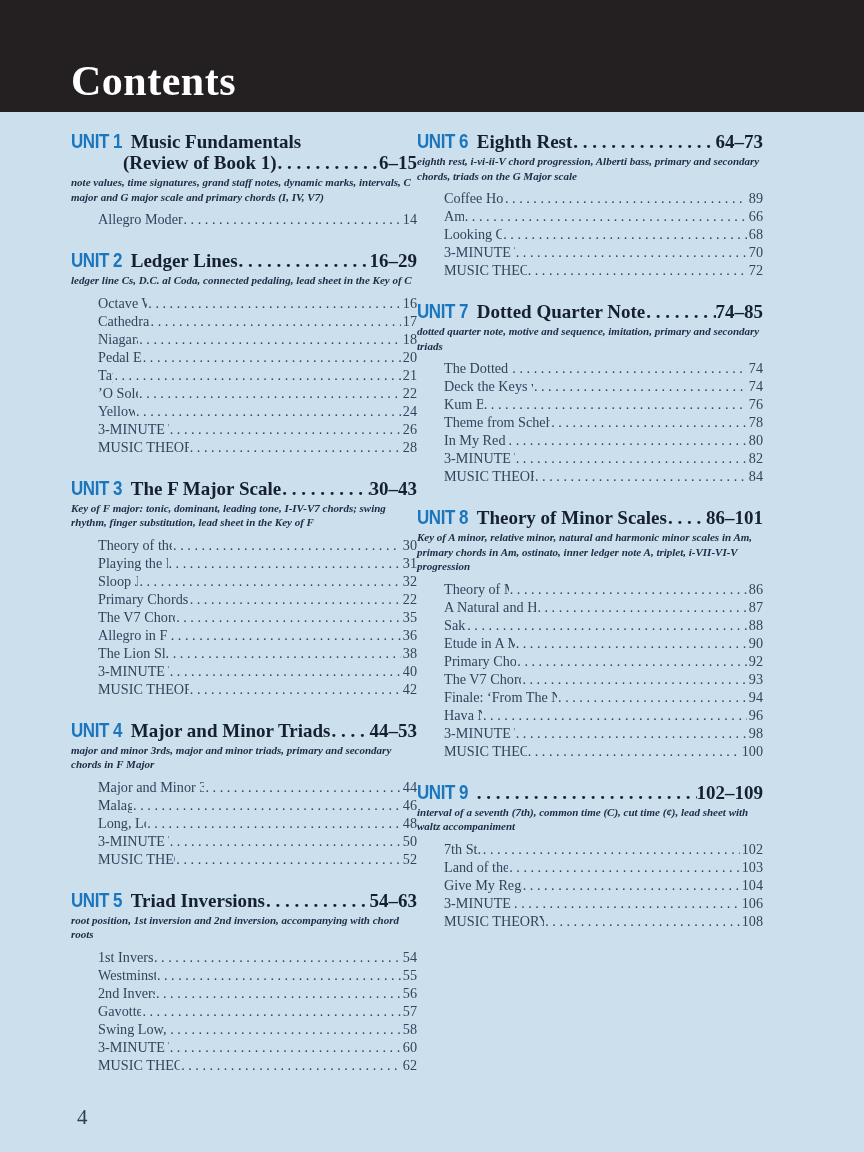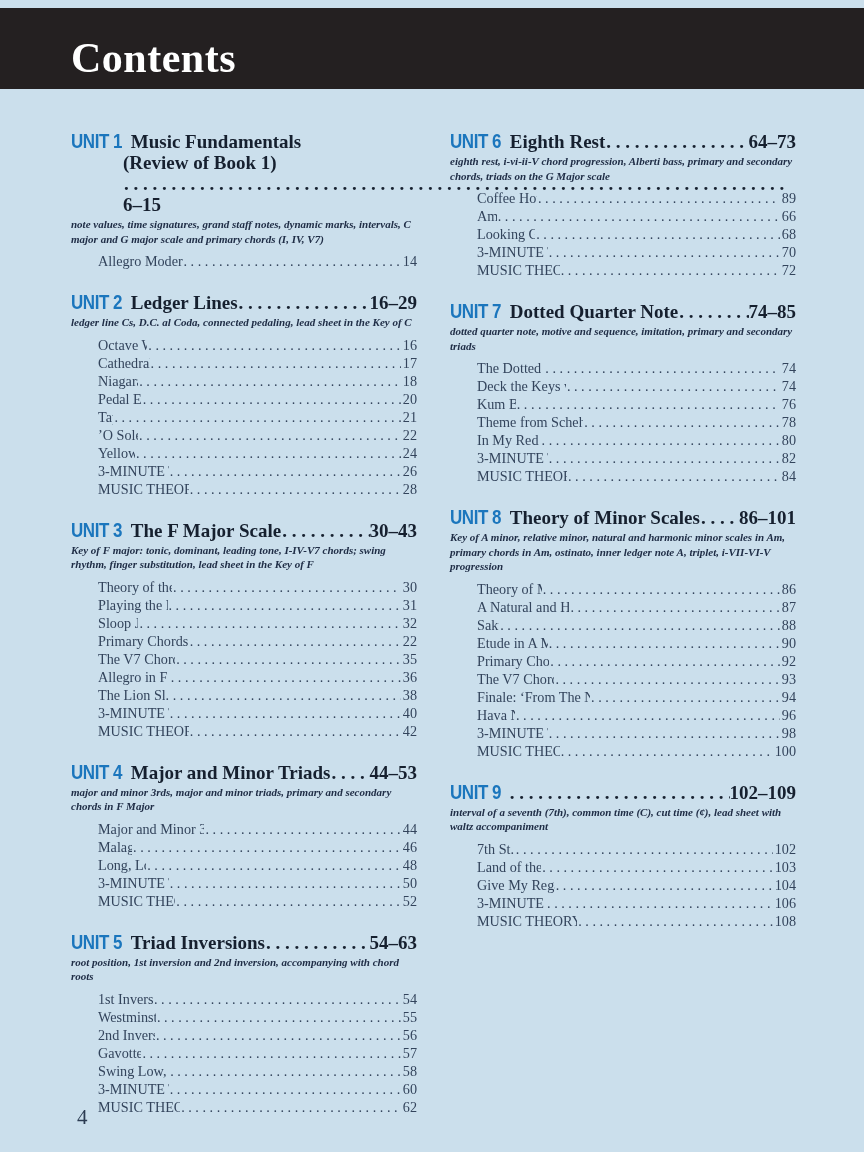--- a/index.html
+++ b/index.html
@@ -11,41 +11,41 @@
     --item-ink:#33445c;
   }
   *{box-sizing:border-box;}
   html,body{margin:0;padding:0;}
   body{
     width:864px;height:1152px;position:relative;overflow:hidden;
     background:var(--background);
     font-family:"Liberation Serif",serif;
   }
   .header-bar{
-    position:absolute;top:8px;left:0;right:0;height:81px;
+    position:absolute;top:0;left:0;right:0;height:112px;
     background:var(--header-bar);
     display:flex;align-items:flex-end;
     padding:0 17px 10px 71px;
   }
   .header-title{
     margin:0;color:#ffffff;font-size:42px;font-weight:bold;line-height:1;
     letter-spacing:0.5px;
   }
   .content{
     position:absolute;top:95px;left:0;right:0;bottom:0;
     padding:36px 69px 0 71px;
-    display:flex;gap:33px;
+    display:flex;
   }
   .col{flex:0 0 346px;width:346px;}
   .unit{margin:0 0 22px 0;}
   .unit-heading{
     display:flex;align-items:baseline;
     color:var(--heading-ink);font-weight:bold;font-size:19px;line-height:21px;
   }
-  .unit-heading.line2{padding-left:51px;flex-direction:column;}
+  .unit-heading.line2{padding-left:51px;}
   .unit-label{
     font-family:"Liberation Sans",sans-serif;
     color:var(--unit-label);
     font-size:19.5px;letter-spacing:-0.5px;
     display:inline-block;transform:scaleX(0.87);transform-origin:0 80%;
     flex:0 0 auto;white-space:pre;
   }
   .unit-title{flex:0 0 auto;margin-left:1px;white-space:pre;}
   .unit-pages{flex:0 0 auto;}
   .leader{

